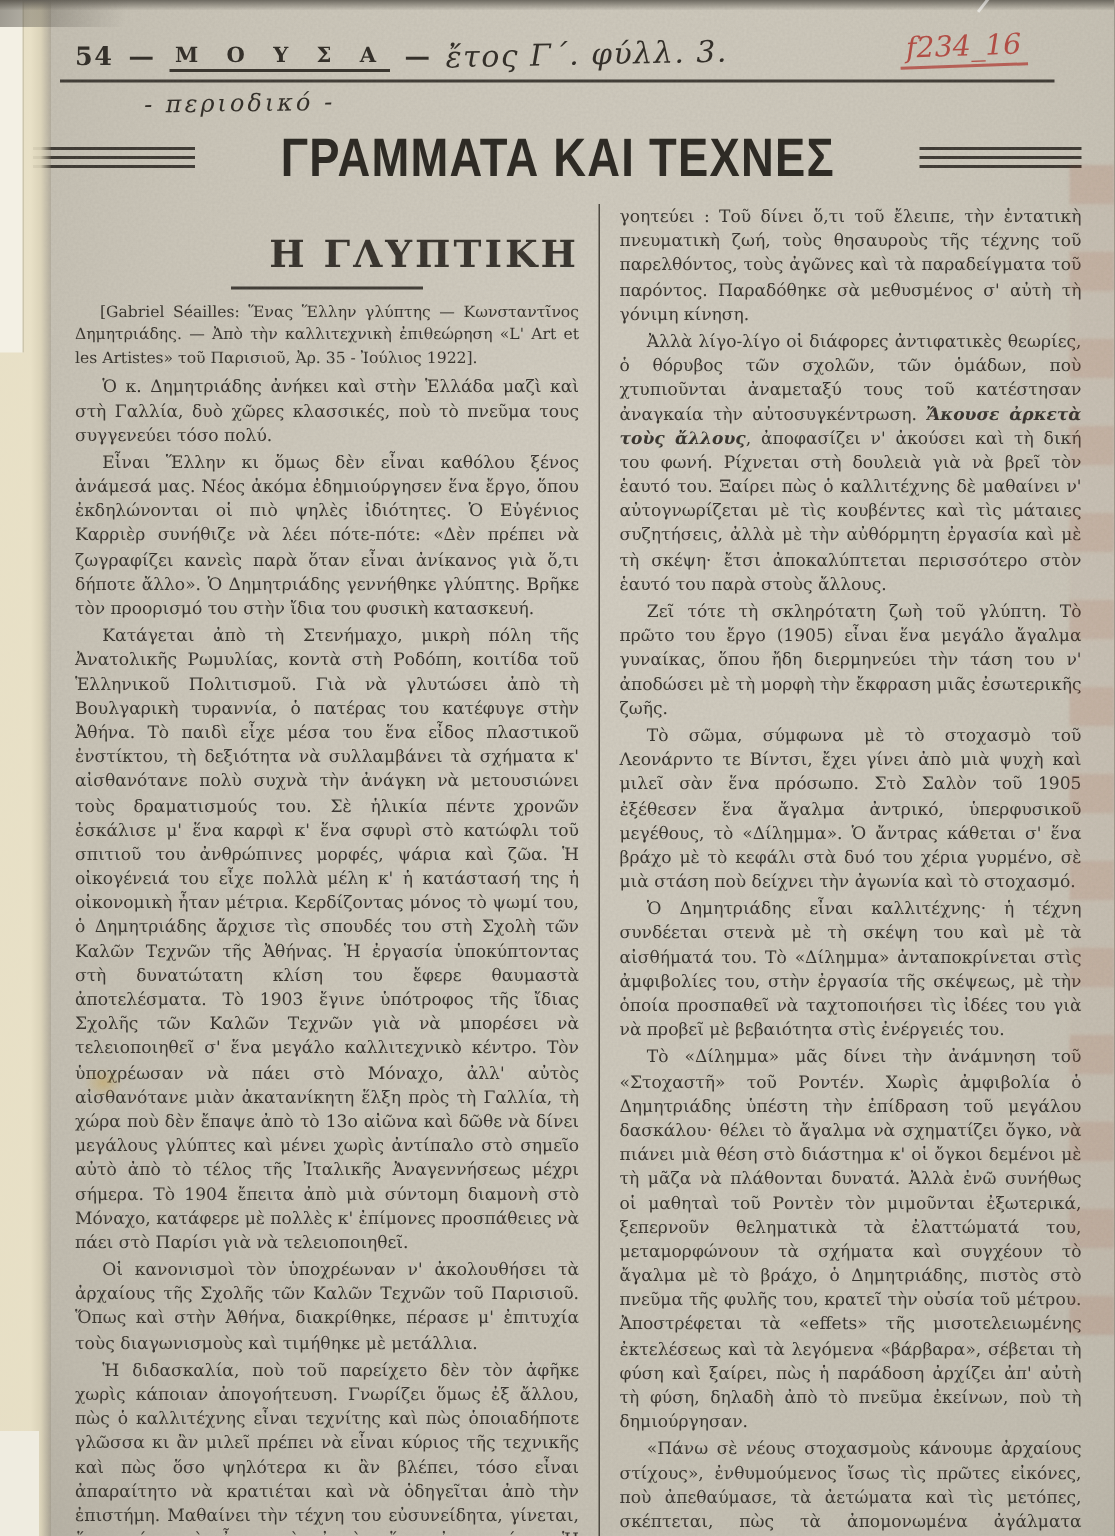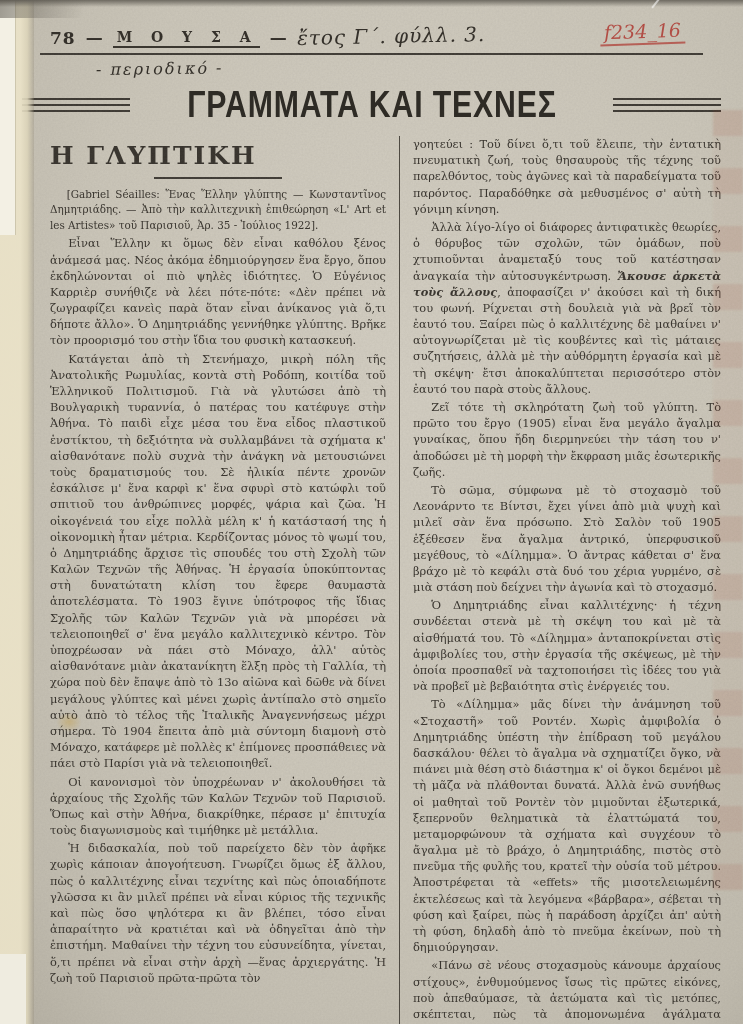--- a/index.html
+++ b/index.html
@@ -41,21 +41,21 @@
   .rule-group{width:108px;height:15px;
     background:repeating-linear-gradient(180deg,#3b3731 0 2px,rgba(0,0,0,0) 2px 6px);}
   .banner-title{font-family:"Liberation Sans",sans-serif;font-weight:700;font-size:36px;
     letter-spacing:1px;transform:scaleX(.84);white-space:nowrap;color:#2e2b25;}
 
   
   .cols{display:flex;margin:10px 8px 0 50px;}
   .col{font-size:11.4px;line-height:1.42;text-align:justify;}
   .col-left{width:336px;padding-right:13px;}
   .col-right{flex:1;border-left:1.5px solid #49453d;padding-left:13px;padding-right:14px;}
-  .article-title{font-size:25px;font-weight:700;letter-spacing:2px;text-align:left;margin:2px 0 0;}
+  .article-title{font-size:25px;font-weight:700;letter-spacing:2px;text-align:right;margin:16px 0 0;}
   .article-title-rule{width:128px;height:2px;background:#3d3933;margin:3px auto 8px;}
   .citation{font-size:10.4px;line-height:1.5;margin:0 6px 9px 10px;text-indent:1.1em;}
   .col p{margin:0 0 2px;text-indent:1.6em;}
   .col p.no-indent{text-indent:0;}
   .emph{font-weight:700;font-style:italic;}
 </style>
 </head>
 <body>
 
 <div class="sheet">
@@ -71,21 +71,21 @@
   <div class="edge-left-cream"></div>
   <div class="edge-left-white"></div>
   <div class="edge-bottom-white"></div>
   <div class="edge-top-dark"></div>
   <div class="corner-dark-tl"></div>
   <div class="fold-top"></div>
   <div class="stain-right"></div>
   <div class="stain-spot"></div>
 
   <div class="masthead">
-    <span class="pageno">78</span>
+    <span class="pageno">54</span>
     <span class="dash">—</span>
     <span class="mag-title">Μ Ο Υ Σ Α</span>
     <span class="dash">—</span>
     <span class="issue-hand">ἔτος Γ΄. φύλλ. 3.</span>
     <span class="stamp">f234_16</span>
   </div>
   <div class="head-rule"></div>
   <div class="hand-note">- περιοδικό -</div>
 
   <div class="banner">
@@ -93,20 +93,21 @@
     <div class="banner-title">ΓΡΑΜΜΑΤΑ ΚΑΙ ΤΕΧΝΕΣ</div>
     <div class="rule-group"></div>
   </div>
 
   <div class="cols">
 
     <div class="col col-left">
       <h2 class="article-title">Η ΓΛΥΠΤΙΚΗ</h2>
       <div class="article-title-rule"></div>
       <p class="citation">[Gabriel Séailles: Ἕνας Ἕλλην γλύπτης — Κωνσταντῖνος Δημητριάδης. — Ἀπὸ τὴν καλλιτεχνικὴ ἐπιθεώρηση «L' Art et les Artistes» τοῦ Παρισιοῦ, Ἀρ. 35 - Ἰούλιος 1922].</p>
+      <p>Ὁ κ. Δημητριάδης ἀνήκει καὶ στὴν Ἑλλάδα μαζὶ καὶ στὴ Γαλλία, δυὸ χῶρες κλασσικές, ποὺ τὸ πνεῦμα τους συγγενεύει τόσο πολύ.</p>
       <p>Εἶναι Ἕλλην κι ὅμως δὲν εἶναι καθόλου ξένος ἀνάμεσά μας. Νέος ἀκόμα ἐδημιούργησεν ἕνα ἔργο, ὅπου ἐκδηλώνονται οἱ πιὸ ψηλὲς ἰδιότητες. Ὁ Εὐγένιος Καρριὲρ συνήθιζε νὰ λέει πότε-πότε: «Δὲν πρέπει νὰ ζωγραφίζει κανεὶς παρὰ ὅταν εἶναι ἀνίκανος γιὰ ὅ,τι δήποτε ἄλλο». Ὁ Δημητριάδης γεννήθηκε γλύπτης. Βρῆκε τὸν προορισμό του στὴν ἴδια του φυσικὴ κατασκευή.</p>
       <p>Κατάγεται ἀπὸ τὴ Στενήμαχο, μικρὴ πόλη τῆς Ἀνατολικῆς Ρωμυλίας, κοντὰ στὴ Ροδόπη, κοιτίδα τοῦ Ἑλληνικοῦ Πολιτισμοῦ. Γιὰ νὰ γλυτώσει ἀπὸ τὴ Βουλγαρικὴ τυραννία, ὁ πατέρας του κατέφυγε στὴν Ἀθήνα. Τὸ παιδὶ εἶχε μέσα του ἕνα εἶδος πλαστικοῦ ἐνστίκτου, τὴ δεξιότητα νὰ συλλαμβάνει τὰ σχήματα κ' αἰσθανότανε πολὺ συχνὰ τὴν ἀνάγκη νὰ μετουσιώνει τοὺς δραματισμούς του. Σὲ ἡλικία πέντε χρονῶν ἐσκάλισε μ' ἕνα καρφὶ κ' ἕνα σφυρὶ στὸ κατώφλι τοῦ σπιτιοῦ του ἀνθρώπινες μορφές, ψάρια καὶ ζῶα. Ἡ οἰκογένειά του εἶχε πολλὰ μέλη κ' ἡ κατάστασή της ἡ οἰκονομικὴ ἦταν μέτρια. Κερδίζοντας μόνος τὸ ψωμί του, ὁ Δημητριάδης ἄρχισε τὶς σπουδές του στὴ Σχολὴ τῶν Καλῶν Τεχνῶν τῆς Ἀθήνας. Ἡ ἐργασία ὑποκύπτοντας στὴ δυνατώτατη κλίση του ἔφερε θαυμαστὰ ἀποτελέσματα. Τὸ 1903 ἔγινε ὑπότροφος τῆς ἴδιας Σχολῆς τῶν Καλῶν Τεχνῶν γιὰ νὰ μπορέσει νὰ τελειοποιηθεῖ σ' ἕνα μεγάλο καλλιτεχνικὸ κέντρο. Τὸν ὑποχρέωσαν νὰ πάει στὸ Μόναχο, ἀλλ' αὐτὸς αἰσθανότανε μιὰν ἀκατανίκητη ἕλξη πρὸς τὴ Γαλλία, τὴ χώρα ποὺ δὲν ἔπαψε ἀπὸ τὸ 13ο αἰῶνα καὶ δῶθε νὰ δίνει μεγάλους γλύπτες καὶ μένει χωρὶς ἀντίπαλο στὸ σημεῖο αὐτὸ ἀπὸ τὸ τέλος τῆς Ἰταλικῆς Ἀναγεννήσεως μέχρι σήμερα. Τὸ 1904 ἔπειτα ἀπὸ μιὰ σύντομη διαμονὴ στὸ Μόναχο, κατάφερε μὲ πολλὲς κ' ἐπίμονες προσπάθειες νὰ πάει στὸ Παρίσι γιὰ νὰ τελειοποιηθεῖ.</p>
       <p>Οἱ κανονισμοὶ τὸν ὑποχρέωναν ν' ἀκολουθήσει τὰ ἀρχαίους τῆς Σχολῆς τῶν Καλῶν Τεχνῶν τοῦ Παρισιοῦ. Ὅπως καὶ στὴν Ἀθήνα, διακρίθηκε, πέρασε μ' ἐπιτυχία τοὺς διαγωνισμοὺς καὶ τιμήθηκε μὲ μετάλλια.</p>
       <p>Ἡ διδασκαλία, ποὺ τοῦ παρείχετο δὲν τὸν ἀφῆκε χωρὶς κάποιαν ἀπογοήτευση. Γνωρίζει ὅμως ἐξ ἄλλου, πὼς ὁ καλλιτέχνης εἶναι τεχνίτης καὶ πὼς ὁποιαδήποτε γλῶσσα κι ἂν μιλεῖ πρέπει νὰ εἶναι κύριος τῆς τεχνικῆς καὶ πὼς ὅσο ψηλότερα κι ἂν βλέπει, τόσο εἶναι ἀπαραίτητο νὰ κρατιέται καὶ νὰ ὁδηγεῖται ἀπὸ τὴν ἐπιστήμη. Μαθαίνει τὴν τέχνη του εὐσυνείδητα, γίνεται, ὅ,τι πρέπει νὰ εἶναι στὴν ἀρχὴ —ἕνας ἀρχιεργάτης. Ἡ ζωὴ τοῦ Παρισιοῦ πρῶτα-πρῶτα τὸν</p>
     </div>
 
     <div class="col col-right">
       <p class="no-indent">γοητεύει : Τοῦ δίνει ὅ,τι τοῦ ἔλειπε, τὴν ἐντατικὴ πνευματικὴ ζωή, τοὺς θησαυροὺς τῆς τέχνης τοῦ παρελθόντος, τοὺς ἀγῶνες καὶ τὰ παραδείγματα τοῦ παρόντος. Παραδόθηκε σὰ μεθυσμένος σ' αὐτὴ τὴ γόνιμη κίνηση.</p>
       <p><span>Ἀλλὰ λίγο-λίγο οἱ διάφορες ἀντιφατικὲς θεωρίες, ὁ θόρυβος τῶν σχολῶν, τῶν ὁμάδων, ποὺ χτυπιοῦνται ἀναμεταξύ τους τοῦ κατέστησαν ἀναγκαία τὴν αὐτοσυγκέντρωση. </span><span class="emph">Ἄκουσε ἀρκετὰ τοὺς ἄλλους</span><span>, ἀποφασίζει ν' ἀκούσει καὶ τὴ δική του φωνή. Ρίχνεται στὴ δουλειὰ γιὰ νὰ βρεῖ τὸν ἑαυτό του. Ξαίρει πὼς ὁ καλλιτέχνης δὲ μαθαίνει ν' αὐτογνωρίζεται μὲ τὶς κουβέντες καὶ τὶς μάταιες συζητήσεις, ἀλλὰ μὲ τὴν αὐθόρμητη ἐργασία καὶ μὲ τὴ σκέψη· ἔτσι ἀποκαλύπτεται περισσότερο στὸν ἑαυτό του παρὰ στοὺς ἄλλους.</span></p>
       <p>Ζεῖ τότε τὴ σκληρότατη ζωὴ τοῦ γλύπτη. Τὸ πρῶτο του ἔργο (1905) εἶναι ἕνα μεγάλο ἄγαλμα γυναίκας, ὅπου ἤδη διερμηνεύει τὴν τάση του ν' ἀποδώσει μὲ τὴ μορφὴ τὴν ἔκφραση μιᾶς ἐσωτερικῆς ζωῆς.</p>

